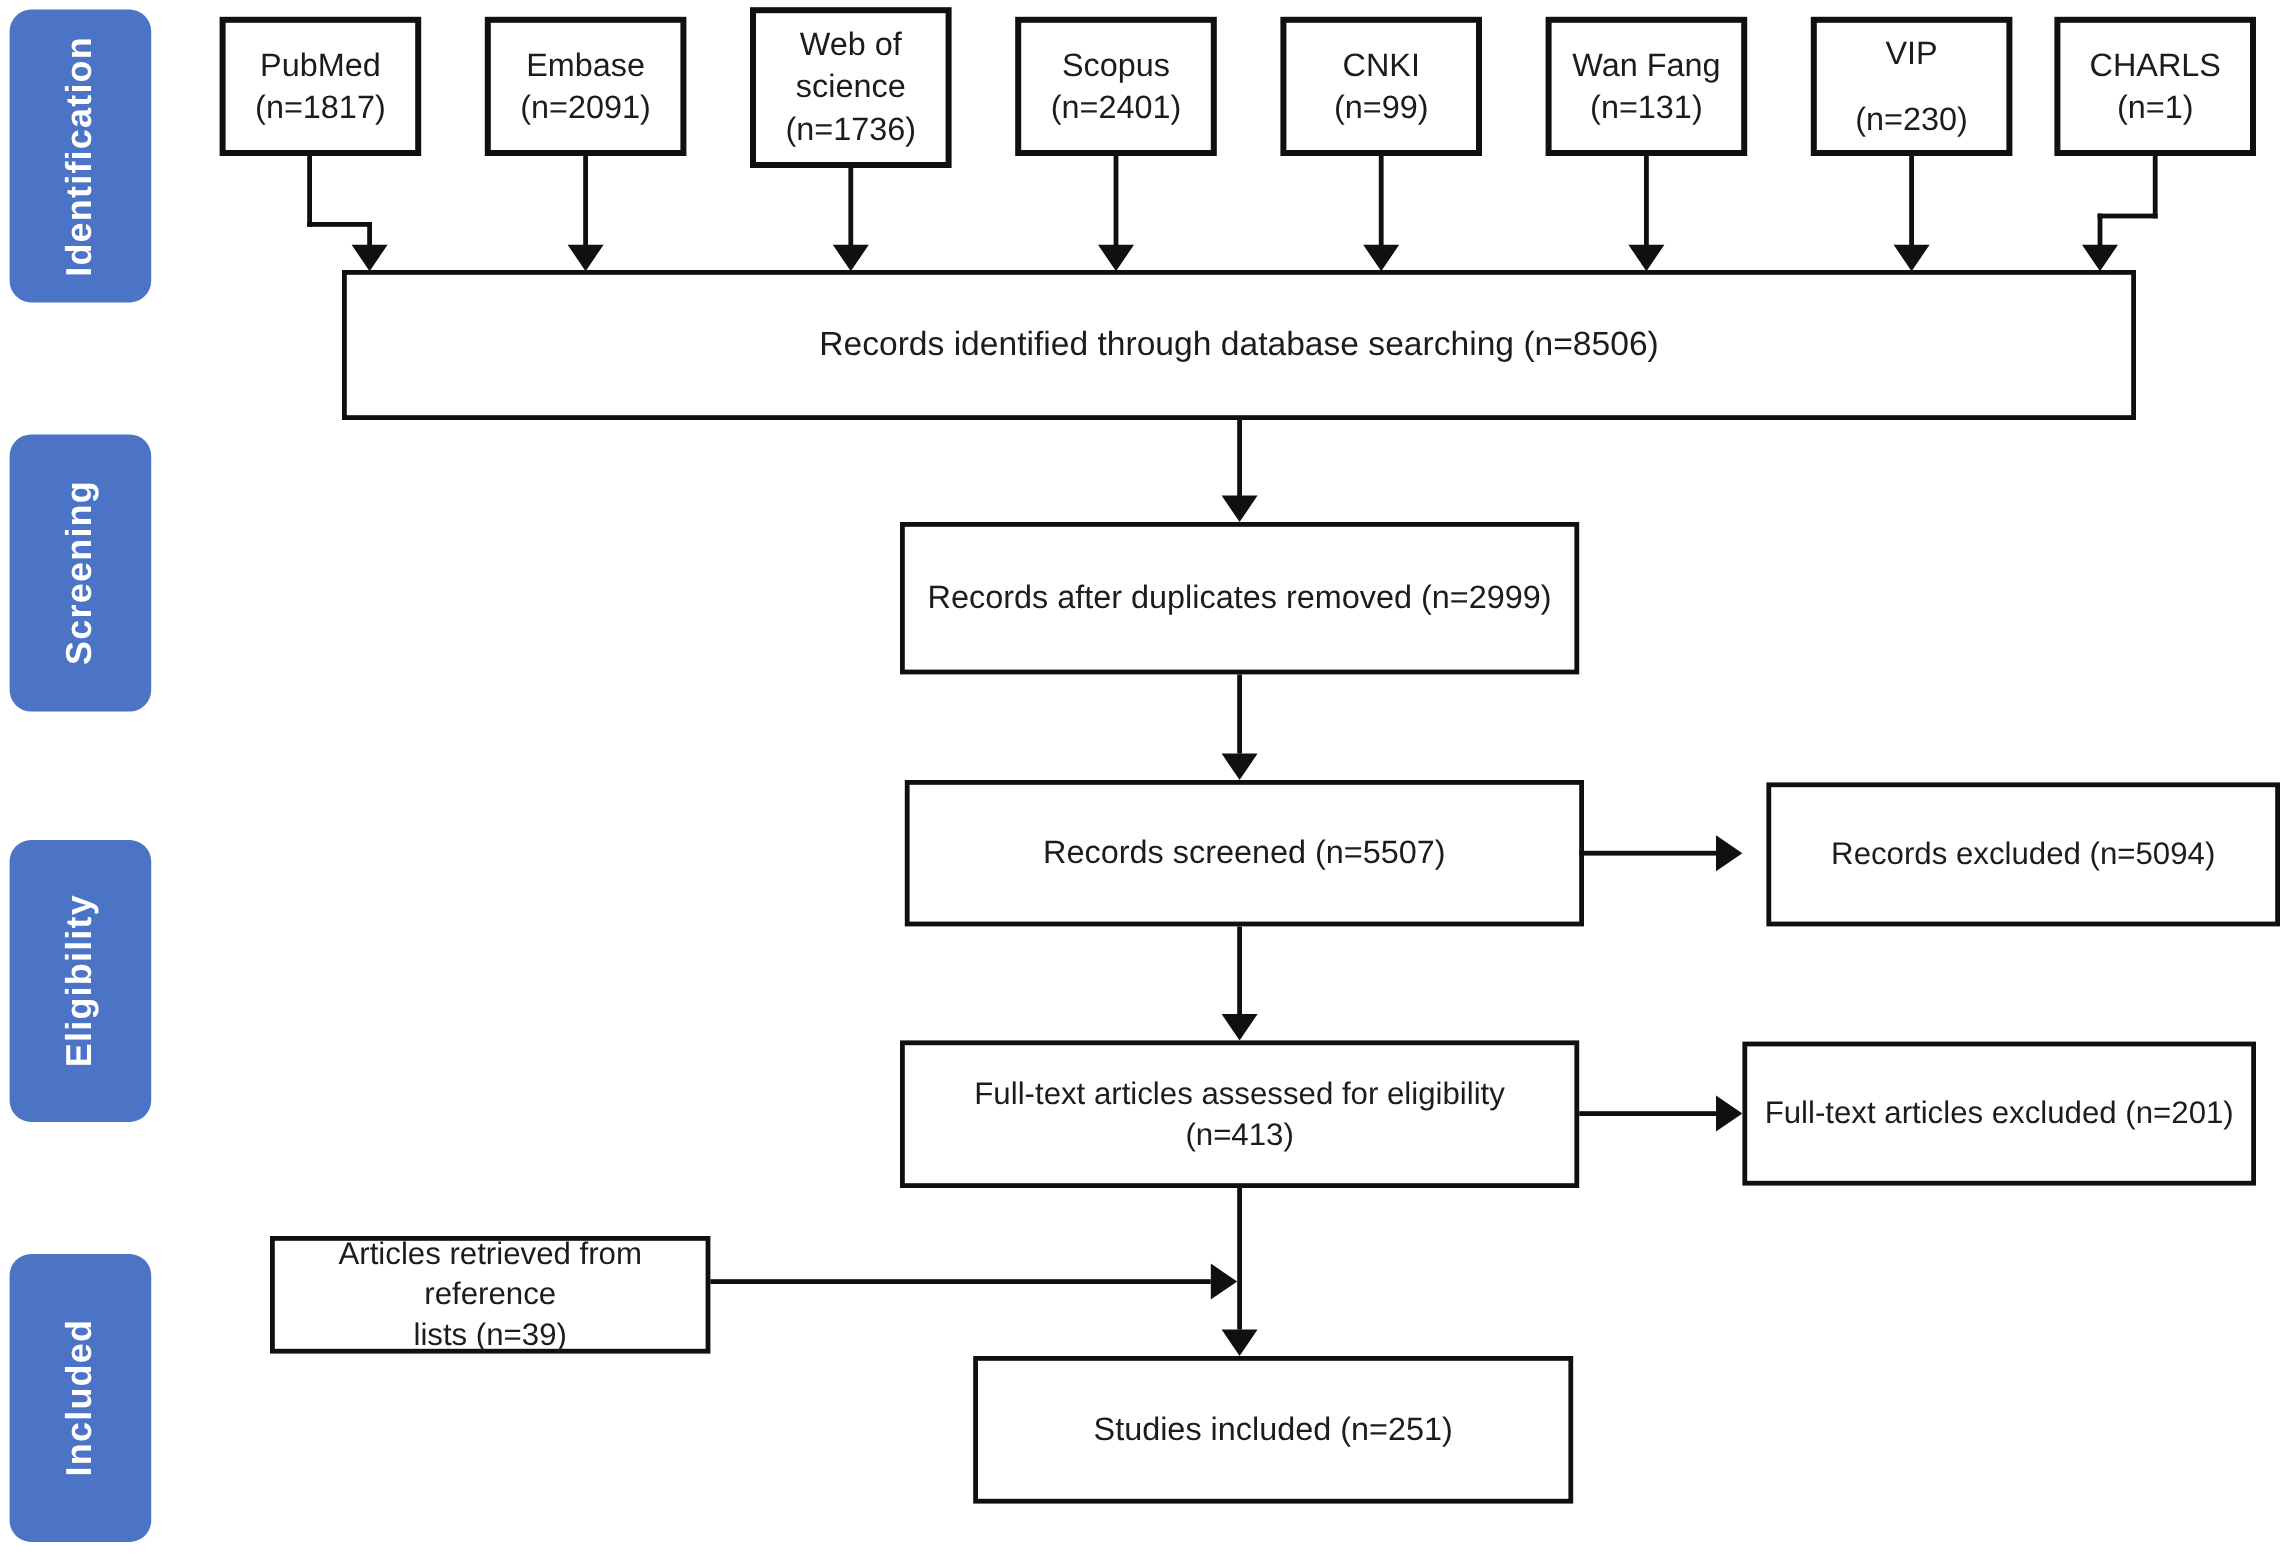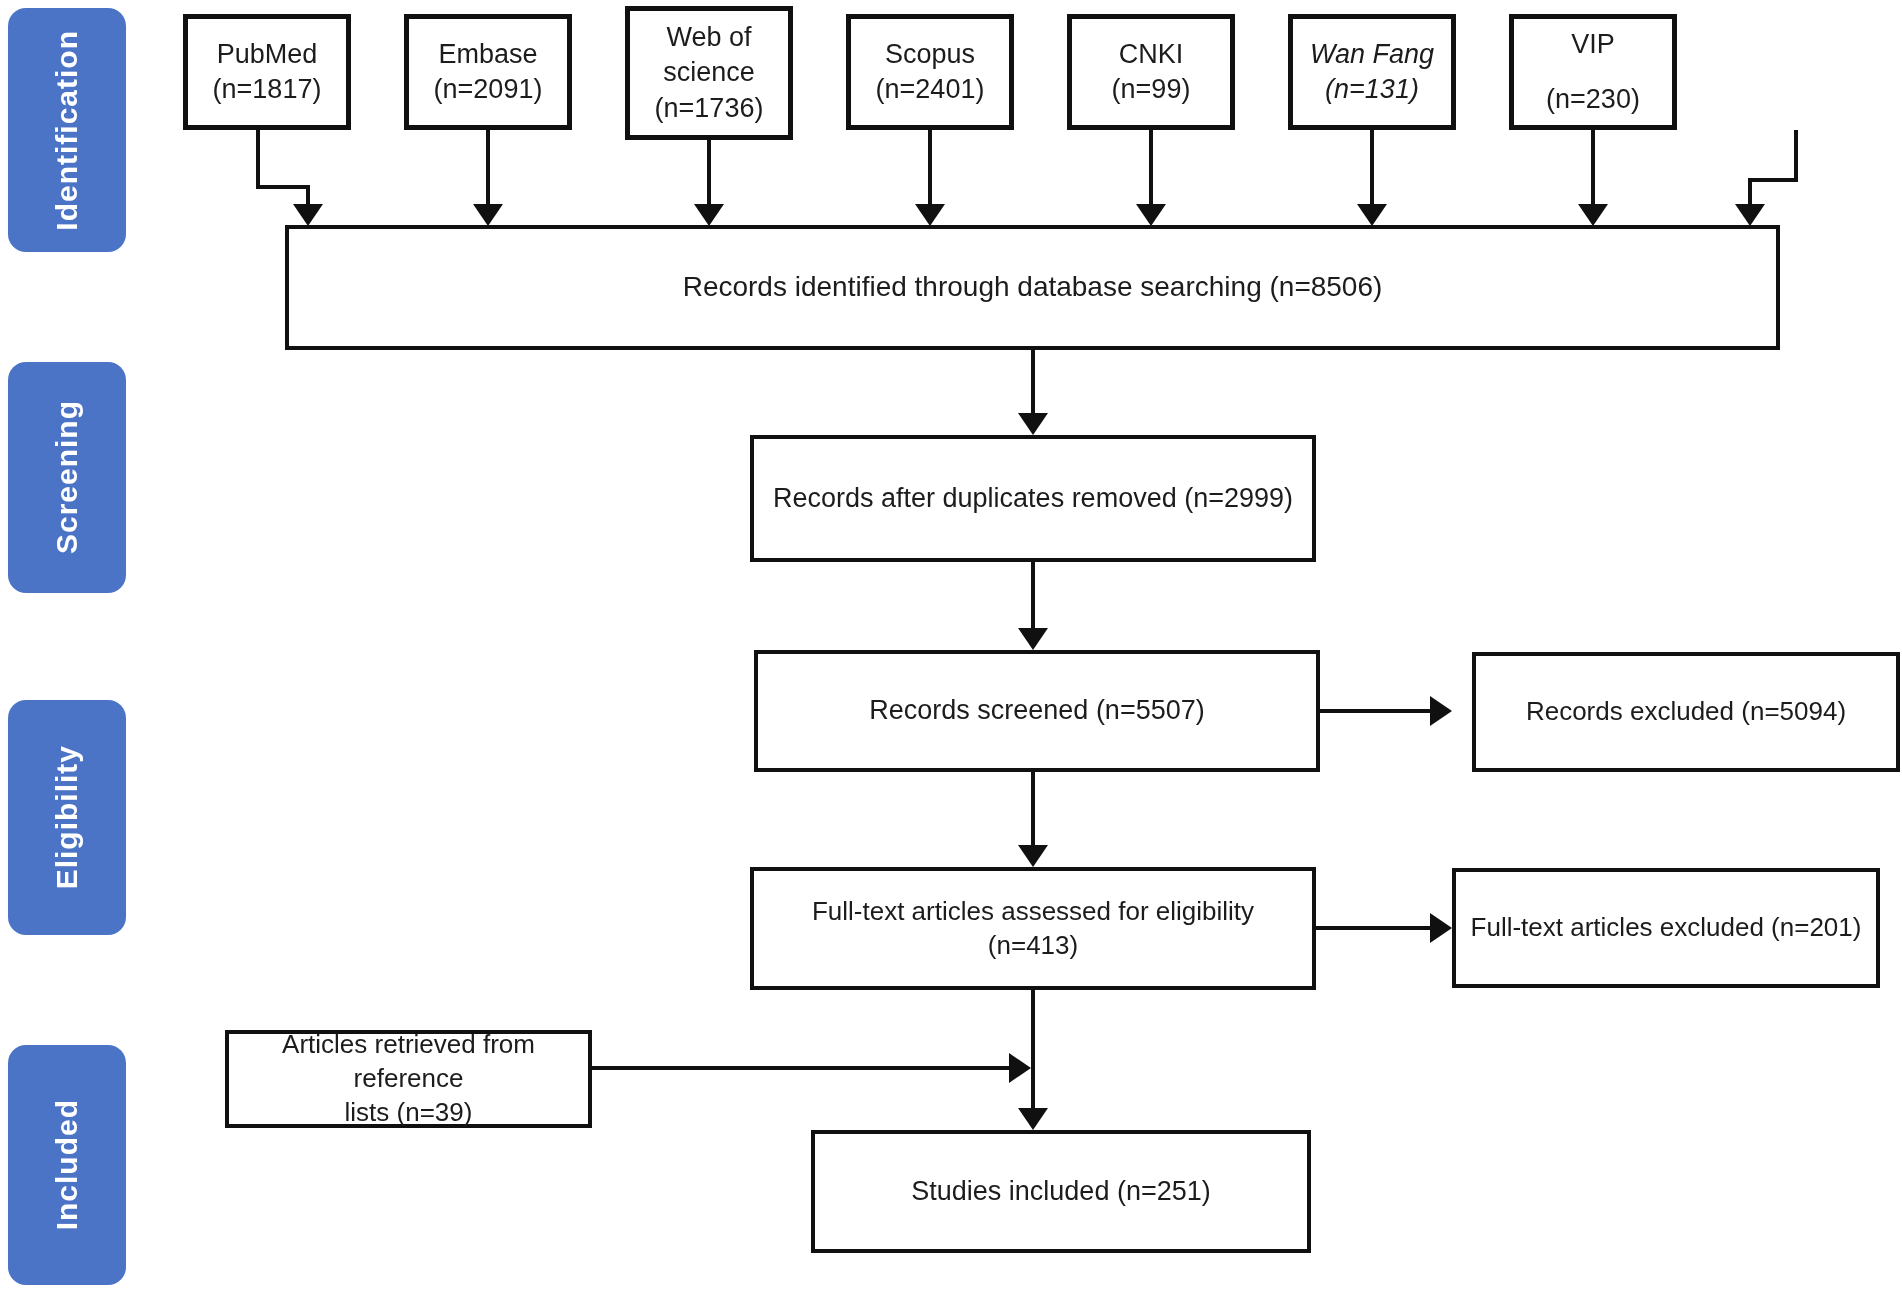--- a/index.html
+++ b/index.html
@@ -59,27 +59,31 @@
     <span>(n=1736)</span>
   </div>
   <div class="box srcbox" style="left:846px;top:14px;width:168px;height:116px;">
     <span>Scopus</span>
     <span>(n=2401)</span>
   </div>
   <div class="box srcbox" style="left:1067px;top:14px;width:168px;height:116px;">
     <span>CNKI</span>
     <span>(n=99)</span>
   </div>
-  <div class="box srcbox" style="left:1288px;top:14px;width:168px;height:116px;font-style:italic;">
+  <div class="box srcbox" style="left:1288px;top:14px;width:168px;height:116px;">
     <span>Wan Fang</span>
     <span>(n=131)</span>
   </div>
   <div class="box srcbox" style="left:1509px;top:14px;width:168px;height:116px;gap:20px;">
     <span>VIP</span>
     <span>(n=230)</span>
+  </div>
+  <div class="box srcbox" style="left:1712px;top:14px;width:168px;height:116px;">
+    <span>CHARLS</span>
+    <span>(n=1)</span>
   </div>
 
   <div class="vl" style="left:256px;top:130px;height:59px;"></div>
   <div class="hl" style="left:256px;top:185px;width:54px;"></div>
   <div class="vl" style="left:306px;top:185px;height:21px;"></div>
   <div class="ah-down" style="left:293px;top:204px;"></div>
 
   <div class="vl" style="left:486px;top:130px;height:76px;"></div>
   <div class="ah-down" style="left:473px;top:204px;"></div>
   <div class="vl" style="left:707px;top:140px;height:66px;"></div>

